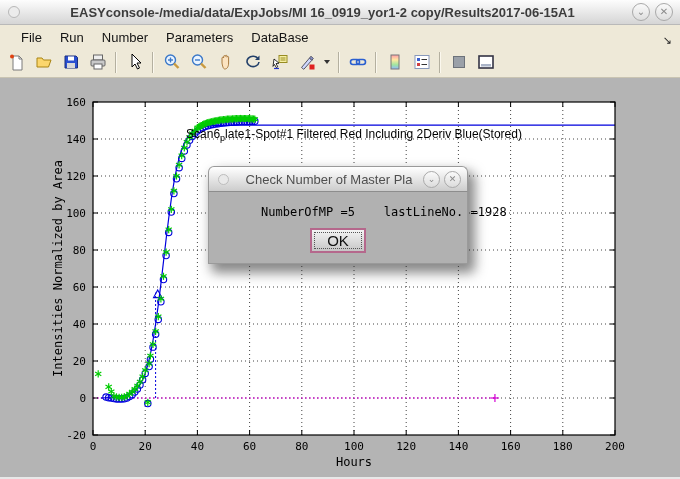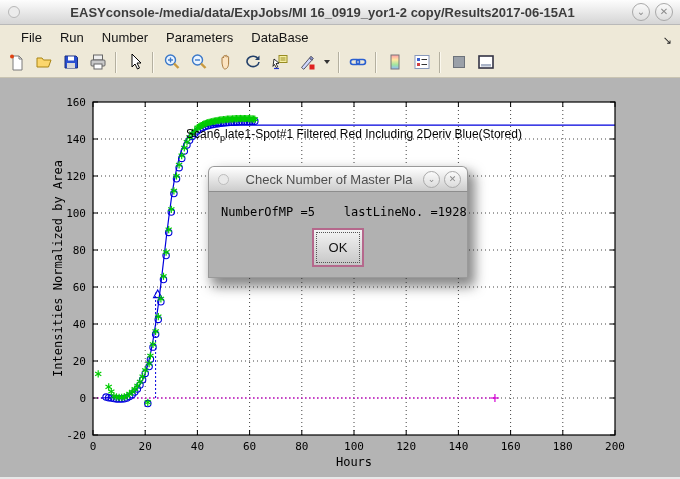--- a/index.html
+++ b/index.html
@@ -41,25 +41,25 @@
     margin-left:9px;flex:0 0 auto;}
   .dlg-title{flex:1;text-align:center;font-size:13px;font-weight:normal;color:#4f4f4f;
     white-space:nowrap;overflow:hidden;margin-left:12px;}
   .dlg-btns{display:flex;gap:4px;margin:0 6px;flex:0 0 auto;}
   .dlg-circle{width:15px;height:15px;border-radius:50%;border:1px solid #a9a9a9;
     background:linear-gradient(#fafafa,#dcdcdc);color:#8a8a8a;font-size:9px;line-height:15px;
     text-align:center;user-select:none;}
   .dlg-body{background:#b1b1b1;border:1px solid #9a9a9a;border-top:1px solid #8d8d8d;
     padding:13px 12px 10px 12px;}
   .dlg-message{font-family:"DejaVu Sans Mono",monospace;font-size:12px;color:#000;
-    white-space:pre;margin-bottom:9px;}
+    white-space:pre;margin-bottom:9px;margin-left:40px;}
   .ok-row{text-align:center;}
-  .ok-button{font-family:"Liberation Sans",sans-serif;font-size:13px;color:#111;
+  .ok-button{font-family:"Liberation Sans",sans-serif;font-size:15px;color:#111;
     background:linear-gradient(#f4f4f4,#c6c6c6);border:2px solid #b5688c;
-    padding:10px 15px;outline:1px dotted #555;outline-offset:-5px;}
+    padding:2px 15px;outline:1px dotted #555;outline-offset:-5px;}
 </style>
 </head>
 <body>
 
 <div class="window">
 
   <div class="titlebar">
     <span class="tb-menu-dot"></span>
     <div class="tb-title">EASYconsole-/media/data/ExpJobs/MI 16_0919_yor1-2 copy/Results2017-06-15A1</div>
     <div class="tb-btns">

